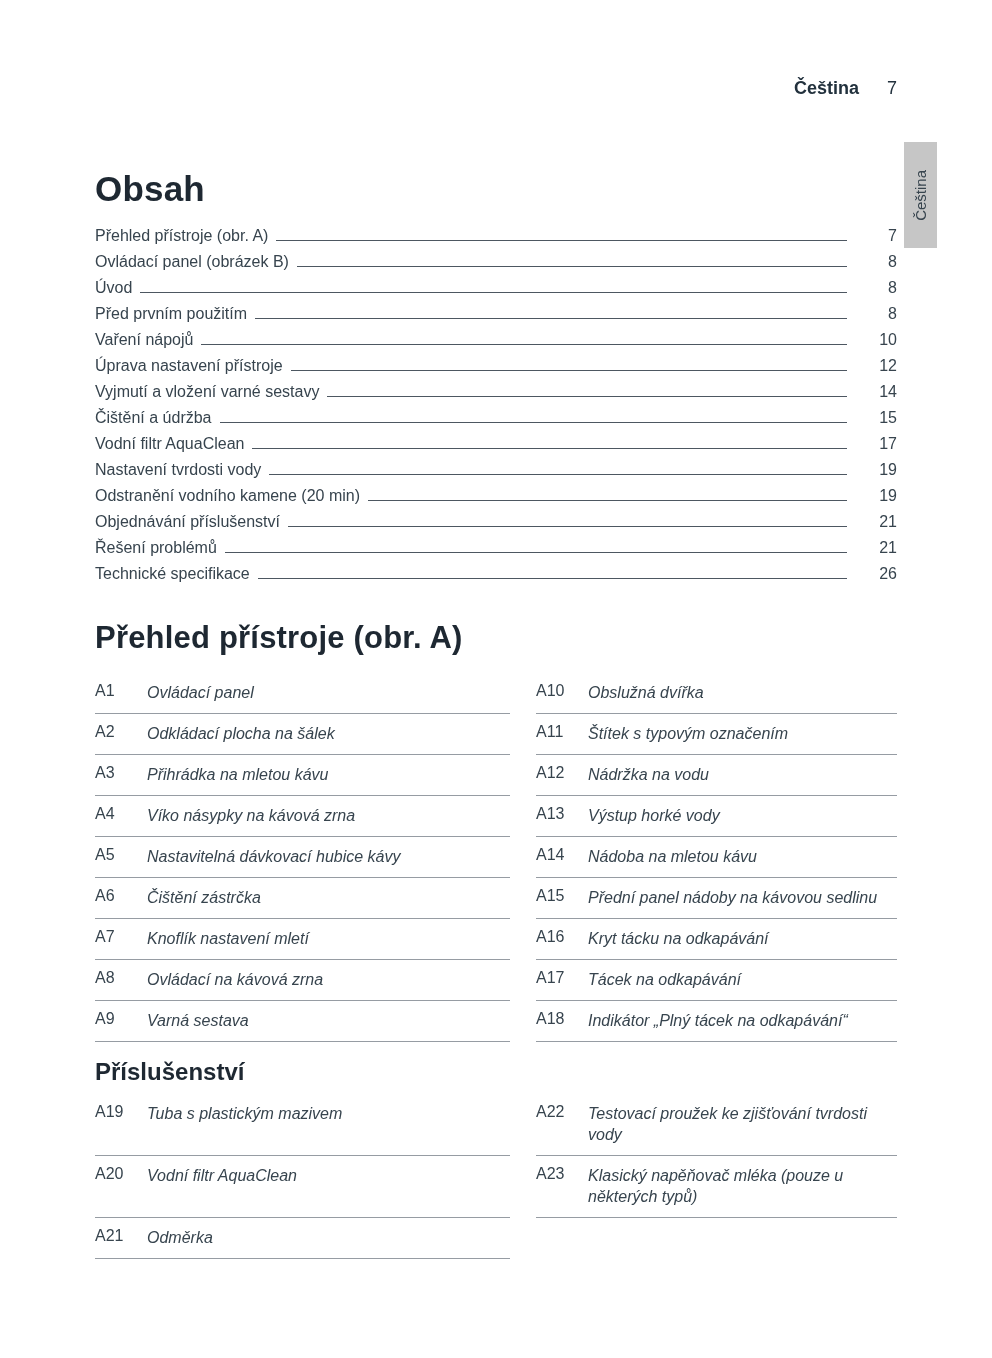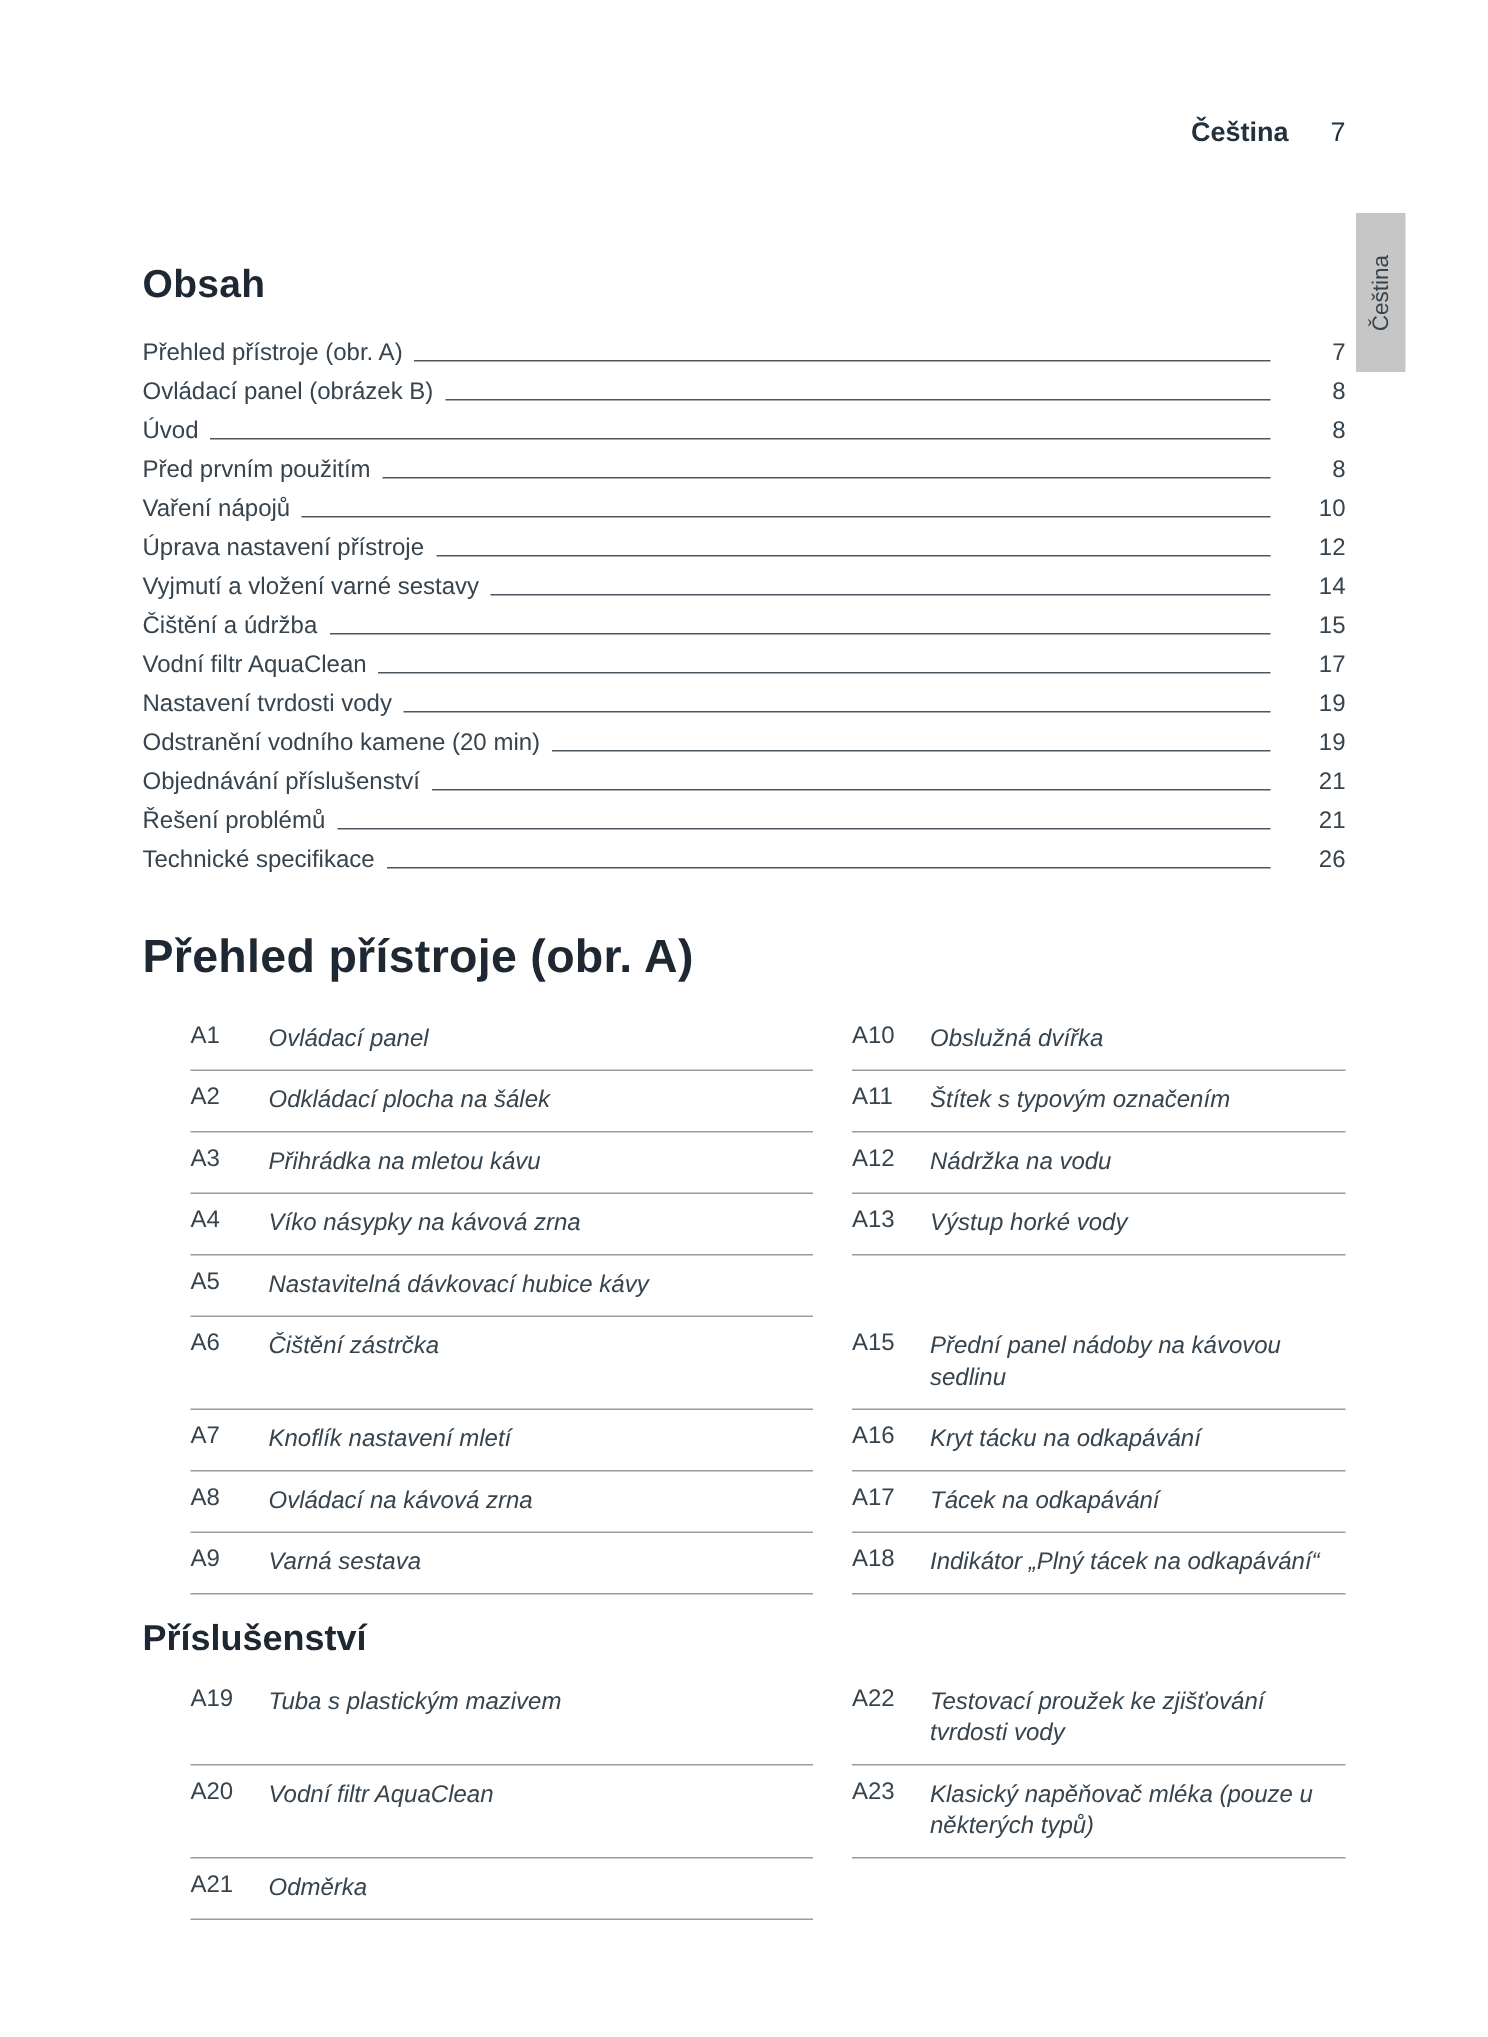--- a/index.html
+++ b/index.html
@@ -14,31 +14,31 @@
   .header-row { display:flex; justify-content:flex-end; align-items:baseline; margin-top:78px; gap:24px; }
   .header-lang { font-size:18px; font-weight:bold; color:#22313d; }
   .header-page { font-size:18px; color:#22313d; min-width:14px; text-align:right; }
 
   .side-tab {
     position:absolute; top:142px; right:55px; width:33px; height:106px;
     background:#c6c6c6; display:flex; align-items:center; justify-content:center;
   }
   .side-tab span { writing-mode:vertical-rl; transform:rotate(180deg); font-size:15px; color:#37444e; }
 
-  h1.toc-title { margin-top:70px; font-size:26px; line-height:40px; font-weight:bold; color:#1e2832; letter-spacing:0.2px; }
+  h1.toc-title { margin-top:70px; font-size:35px; line-height:40px; font-weight:bold; color:#1e2832; letter-spacing:0.2px; }
 
   .toc { margin-top:10px; }
   .toc-row { display:flex; align-items:flex-end; height:26px; font-size:16px; }
   .toc-label { white-space:nowrap; color:#37444e; }
   .toc-leader { flex:1; border-bottom:1px solid #4d5761; margin:0 8px 4px 8px; }
   .toc-page { min-width:42px; text-align:right; color:#37444e; }
 
   h2.section-title { margin-top:36px; font-size:31px; line-height:38px; font-weight:bold; color:#1e2832; letter-spacing:0.2px; }
 
-  .ptable { margin-top:16px;margin-left:32px; }
+  .ptable { margin-top:16px; }
   .trow { display:flex; align-items:stretch; }
   .cell { display:flex; border-bottom:1px solid #969ca3; padding:9px 0 10px 0; min-height:36px; }
   .cell-l { width:415px; margin-right:26px; }
   .cell-r { flex:1; }
   .code { width:52px; flex:0 0 52px; font-size:16px; color:#37444e; }
   .desc { flex:1; font-size:16px; line-height:21px; color:#37444e; max-width:305px;font-style:italic; }
   .cell-l .desc { max-width:360px; }
 
   h3.sub-title { margin-top:16px; font-size:24px; font-weight:bold; color:#1e2832; }
   .ptable.accessories { margin-top:8px; }
@@ -175,20 +175,24 @@
         <div class="cell cell-r">
           <span class="code">A13</span>
           <span class="desc">Výstup horké vody</span>
         </div>
       </div>
       <div class="trow">
         <div class="cell cell-l">
           <span class="code">A5</span>
           <span class="desc">Nastavitelná dávkovací hubice kávy</span>
         </div>
+        <div class="cell cell-r">
+          <span class="code">A14</span>
+          <span class="desc">Nádoba na mletou kávu</span>
+        </div>
       </div>
       <div class="trow">
         <div class="cell cell-l">
           <span class="code">A6</span>
           <span class="desc">Čištění zástrčka</span>
         </div>
         <div class="cell cell-r">
           <span class="code">A15</span>
           <span class="desc">Přední panel nádoby na kávovou sedlinu</span>
         </div>

